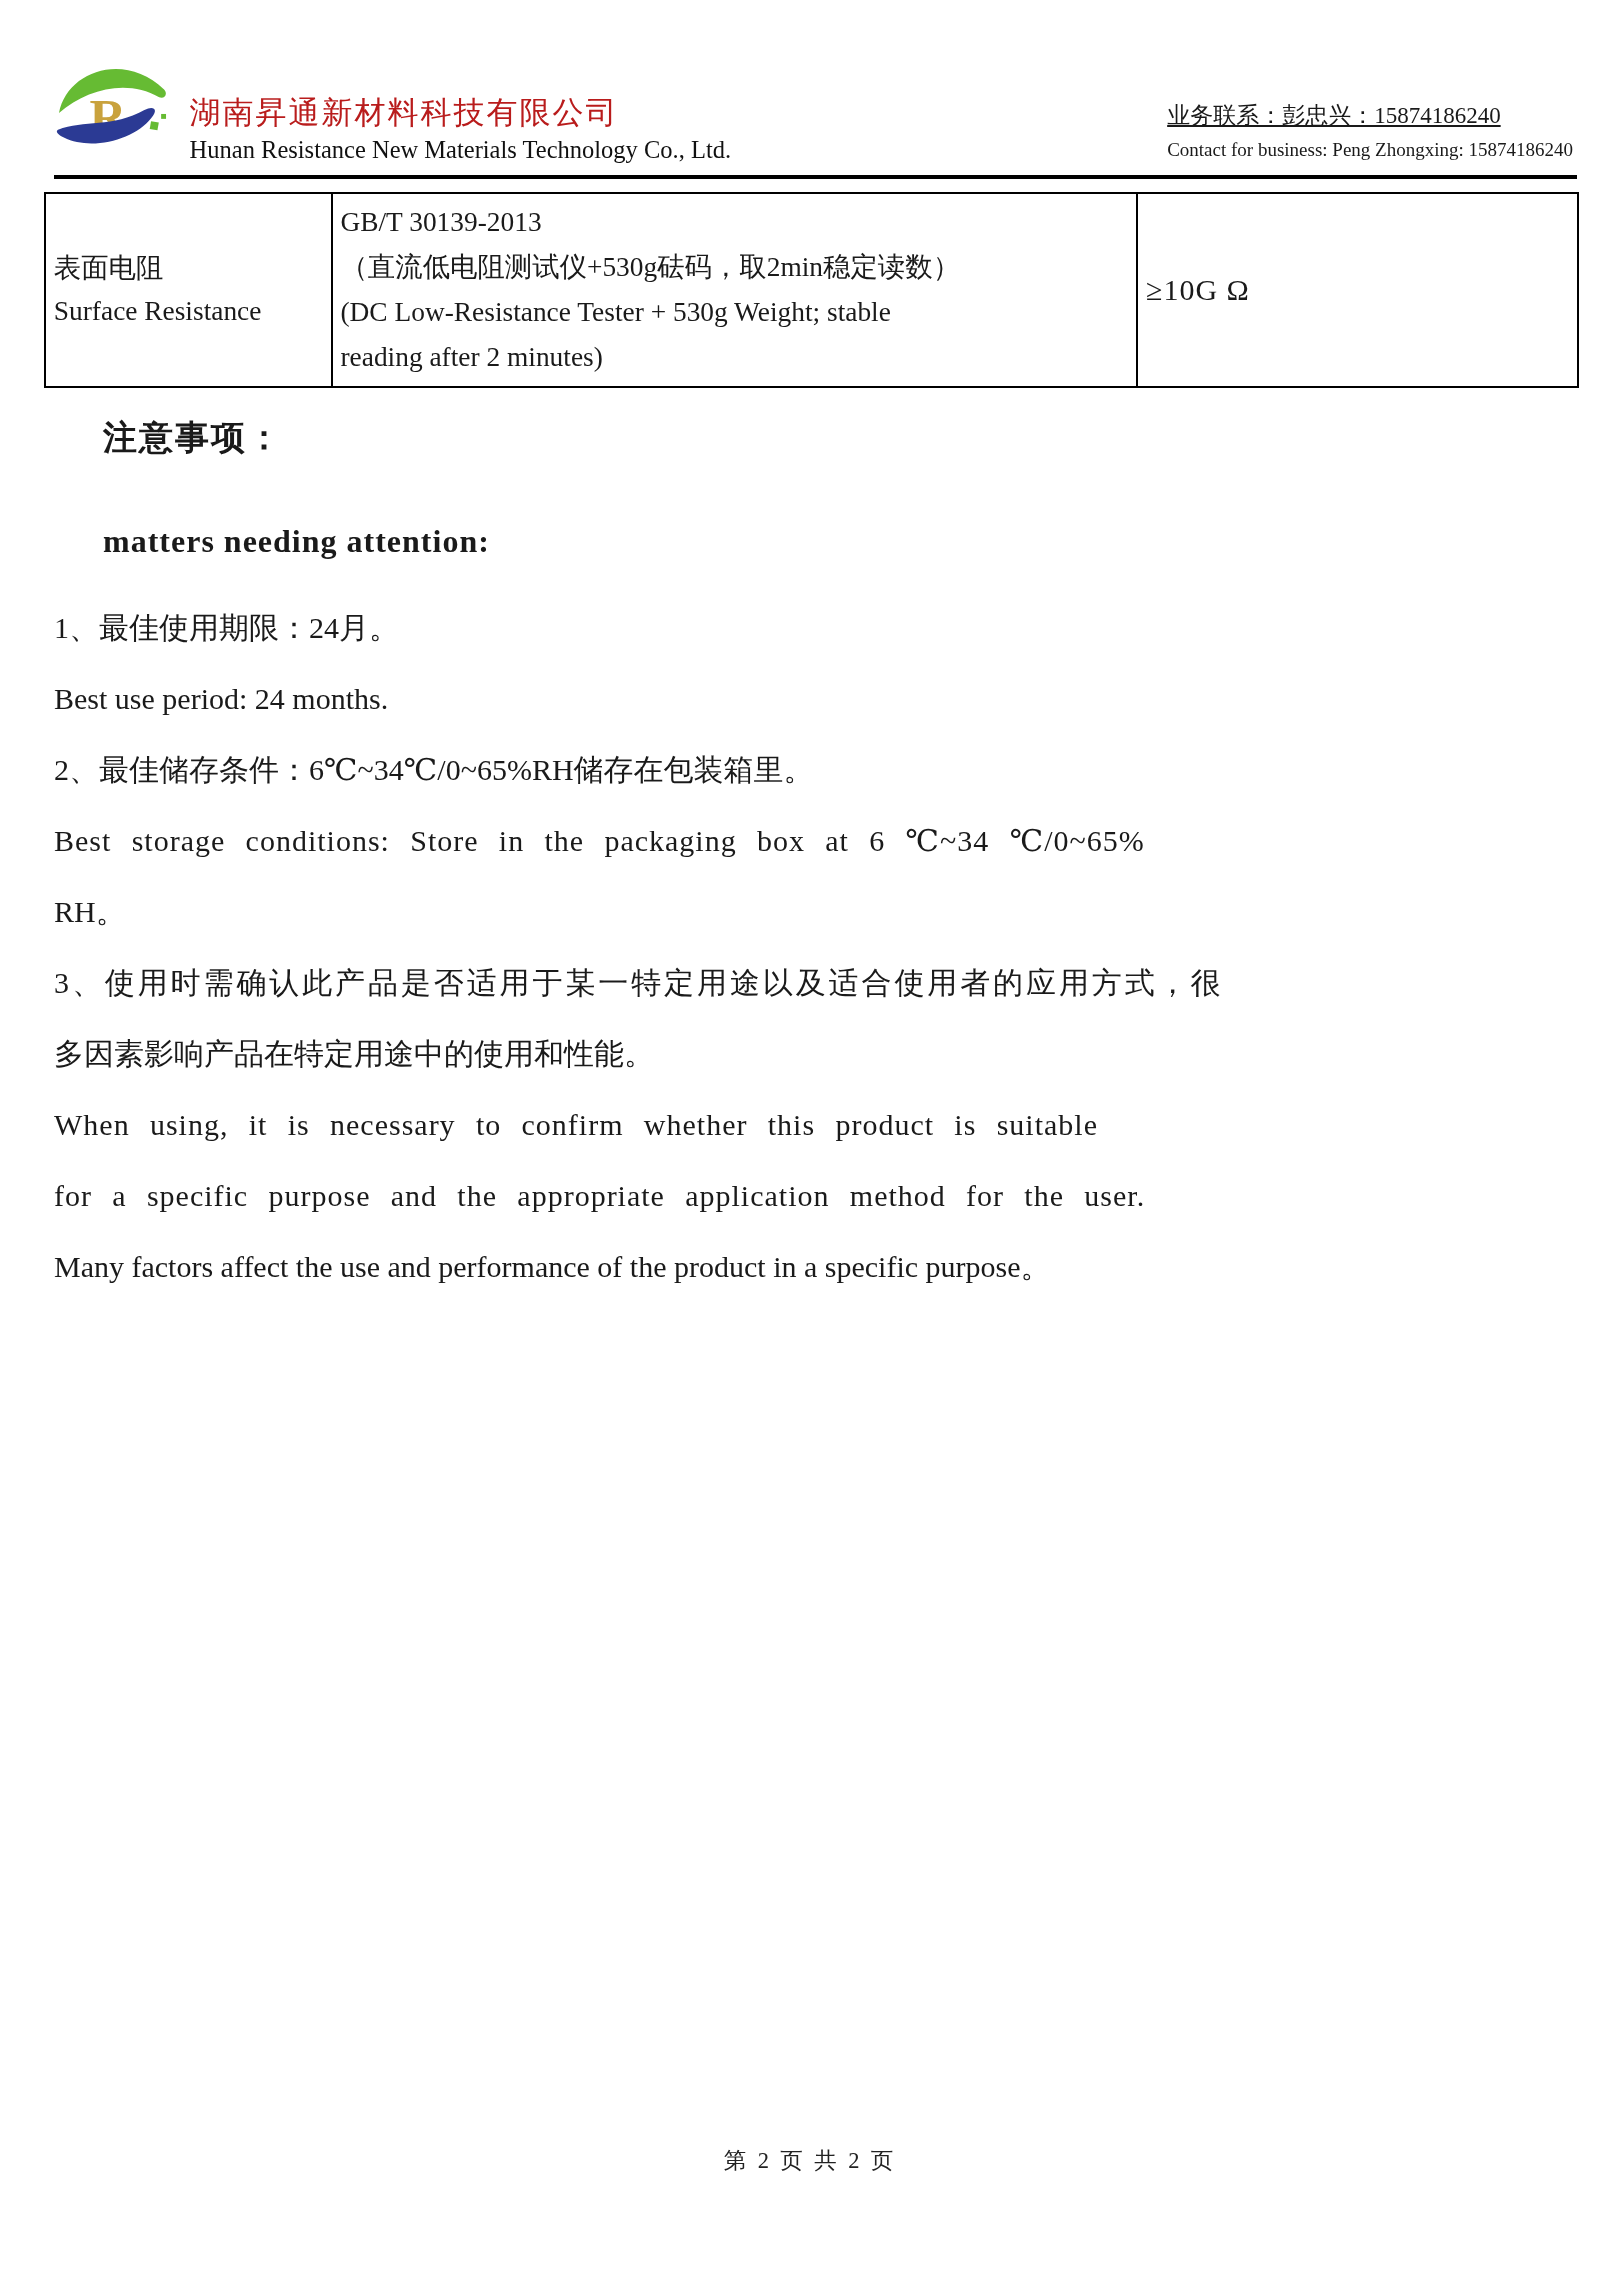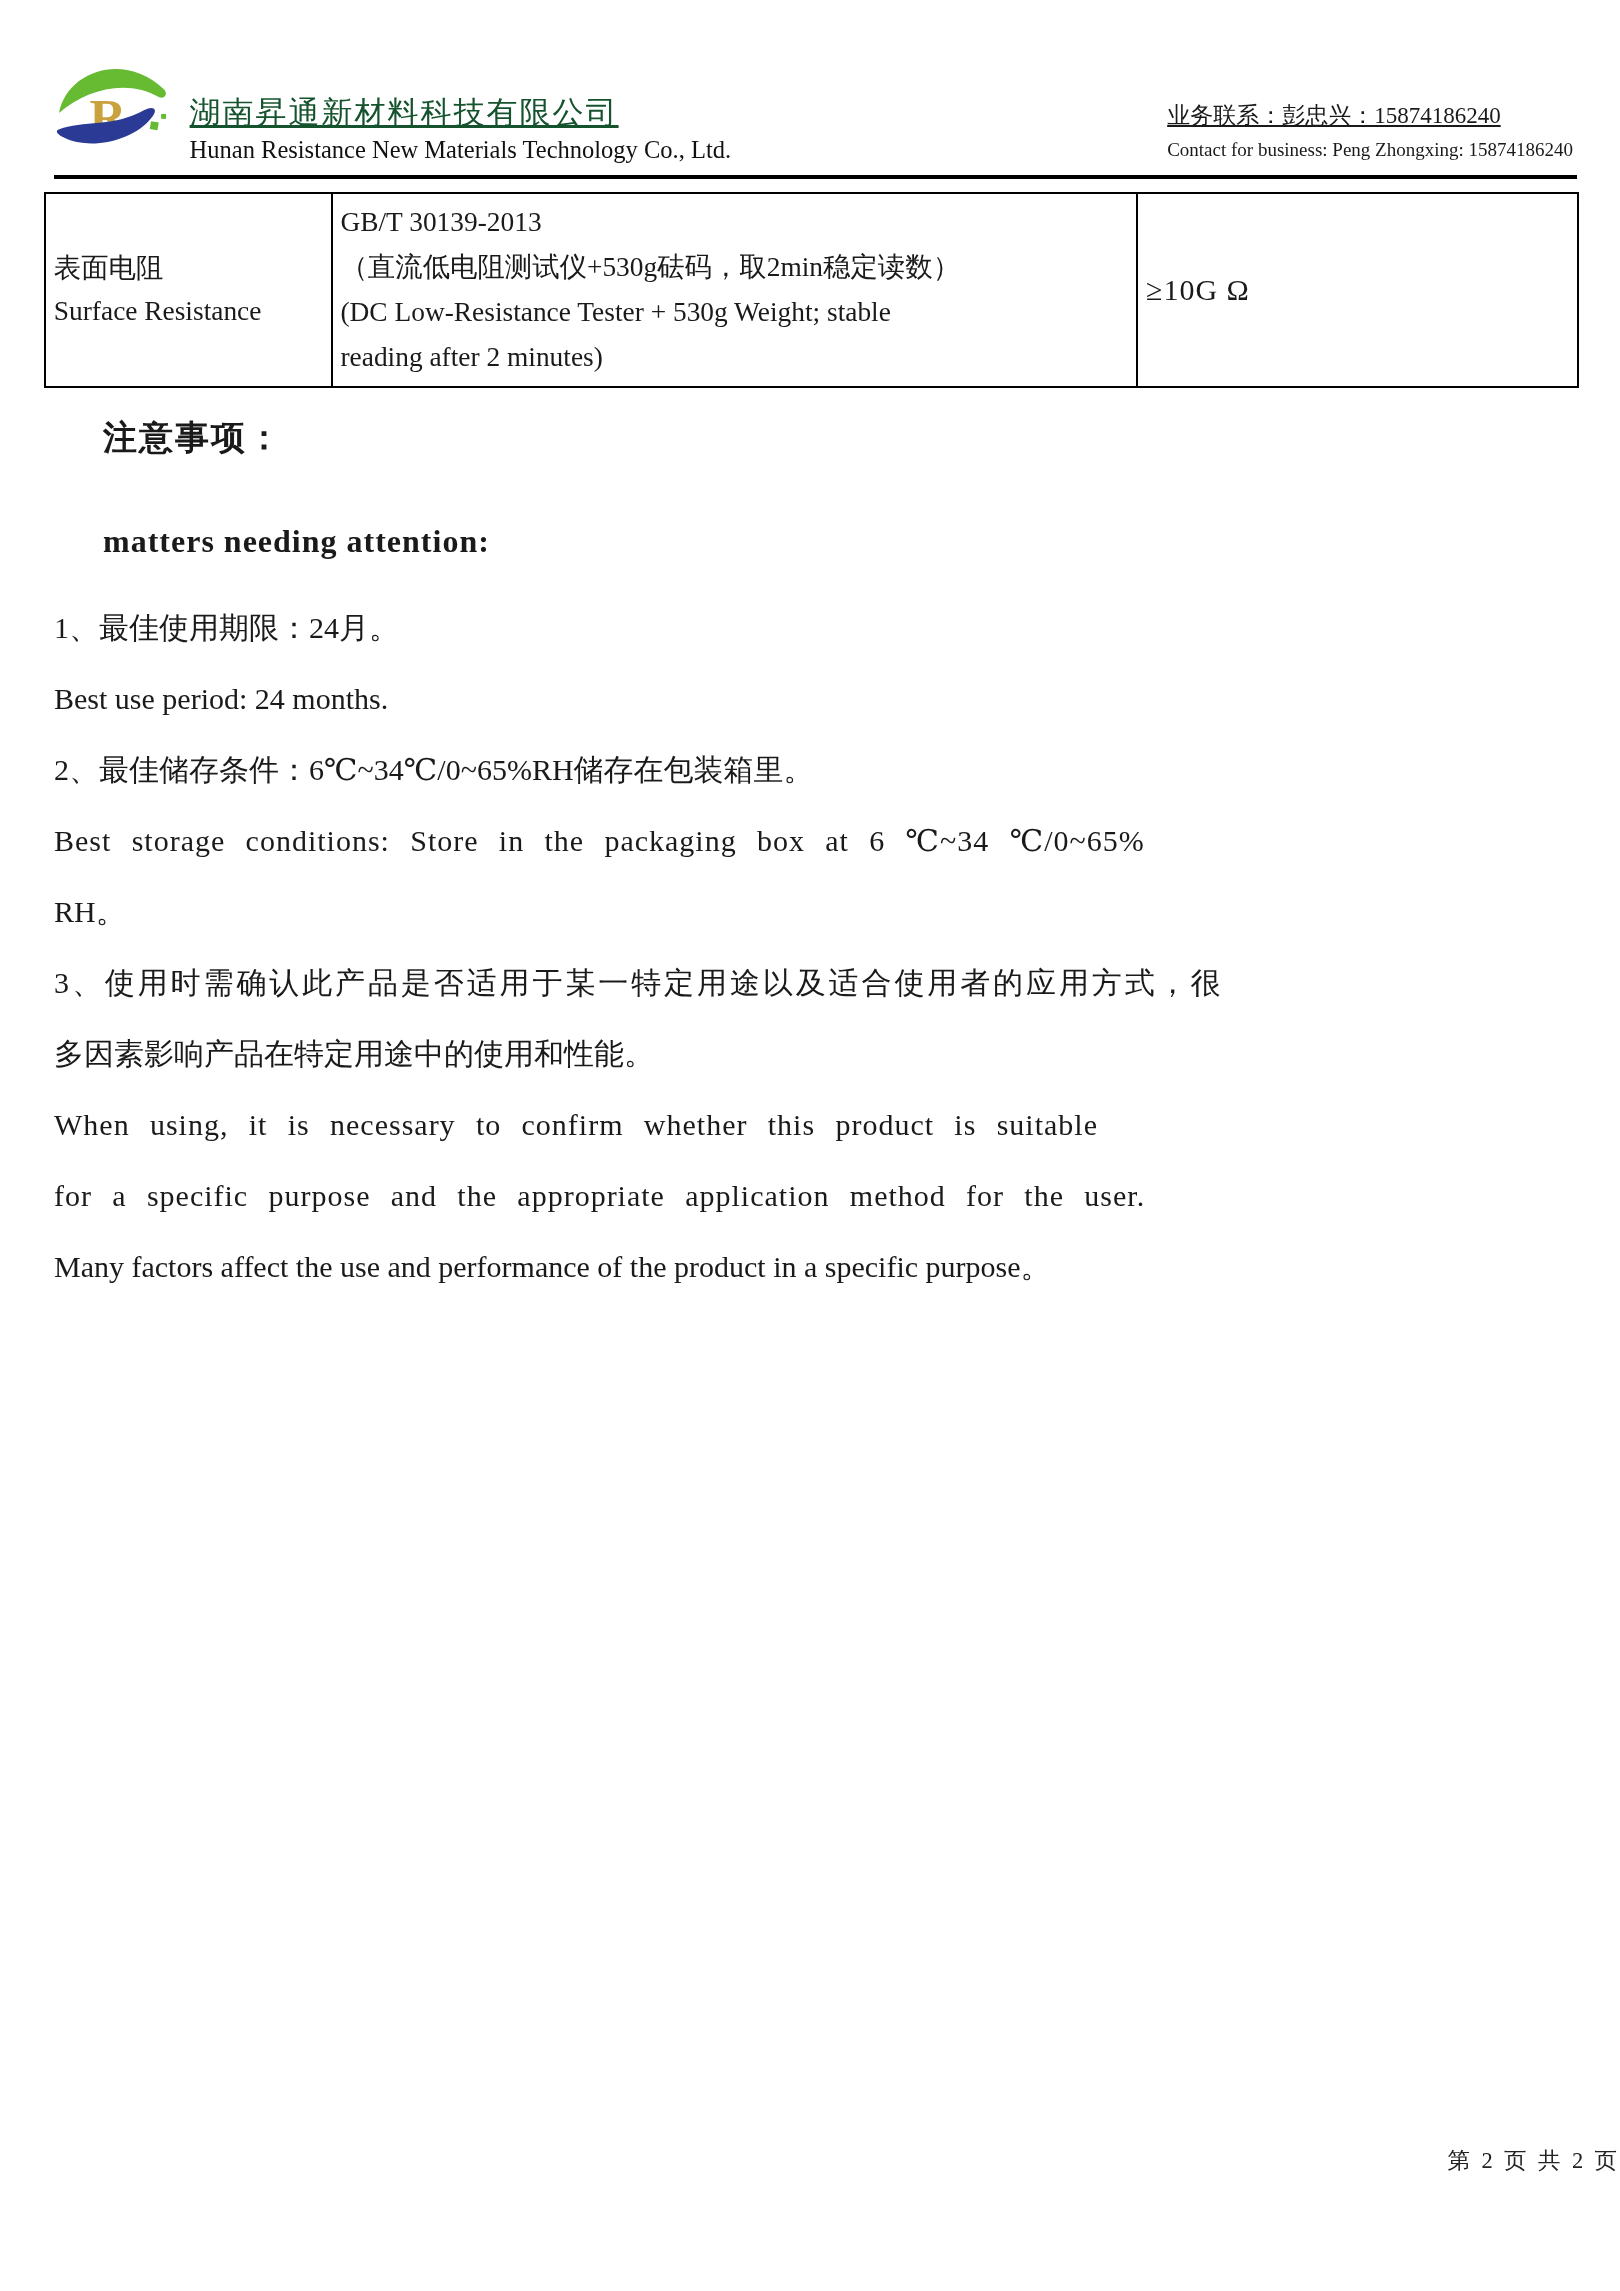--- a/index.html
+++ b/index.html
@@ -17,21 +17,21 @@
   
   .header {
     display: flex;
     justify-content: space-between;
     align-items: flex-end;
     padding: 57px 47px 0 54px;
   }
   .header-left { display: flex; align-items: flex-end; gap: 17.6px; }
   .logo-svg { width: 118px; height: 110px; display: block; flex: 0 0 auto; }
   .company-names { padding-bottom: 2px; }
-  .company-zh { font-size: 31px; color: #14532d; letter-spacing: 2px; line-height: 39px; text-decoration: underline; }
+  .company-zh { font-size: 31px; color: #b91c1c; letter-spacing: 2px; line-height: 39px; }
   .company-en { font-size: 24.5px; color: #111; line-height: 31px; margin-top: 2px; }
   .header-right { padding-bottom: 2px; }
   .contact-zh { font-size: 23px; line-height: 37px; text-decoration: underline; }
   .contact-en { font-size: 19px; line-height: 31px; }
 
   .header-rule { height: 3.9px; background: #000; margin: 7.8px 43px 0 54px; }
 
   
   .spec-table {
     border-collapse: collapse;
@@ -65,21 +65,21 @@
   .notes p { margin: 0; line-height: 71px; white-space: nowrap; }
   .notes p.first { margin-top: 29px; }
   .indent { margin-left: 49px; }
   .wide { word-spacing: 11.8px; letter-spacing: 1px; }
   .zh-wide { letter-spacing: 2.9px; }
 
   
   .page-footer {
     position: absolute;
     left: 0; right: 0; bottom: 116px;
-    text-align: right;
+    text-align: center;
     font-size: 22.5px;
     letter-spacing: 2.9px;
     color: #222;
   }
 </style>
 </head>
 <body>
 
 <div class="page">
 

